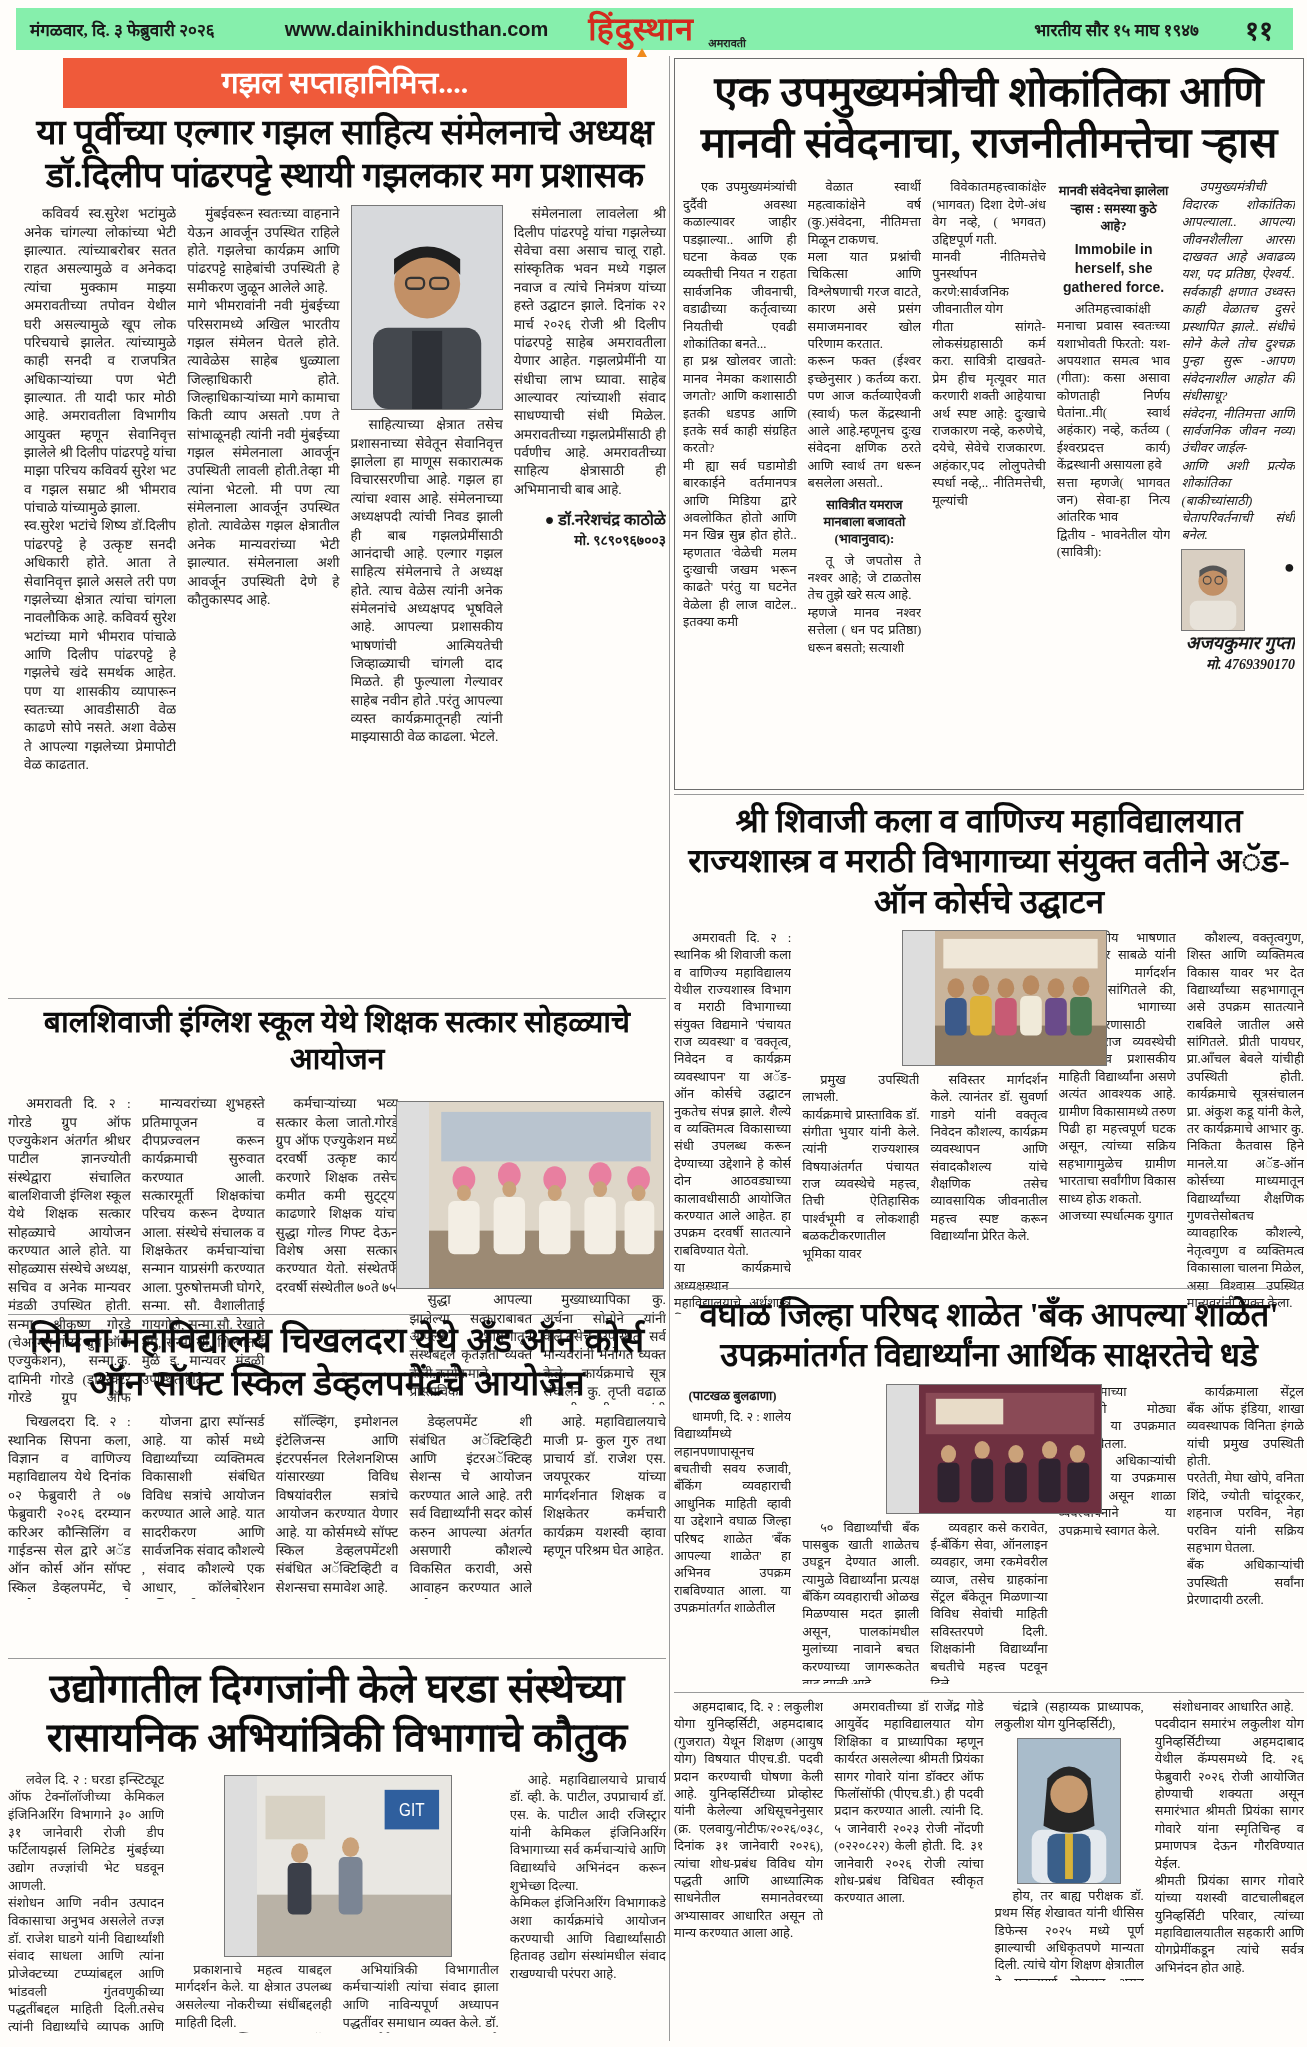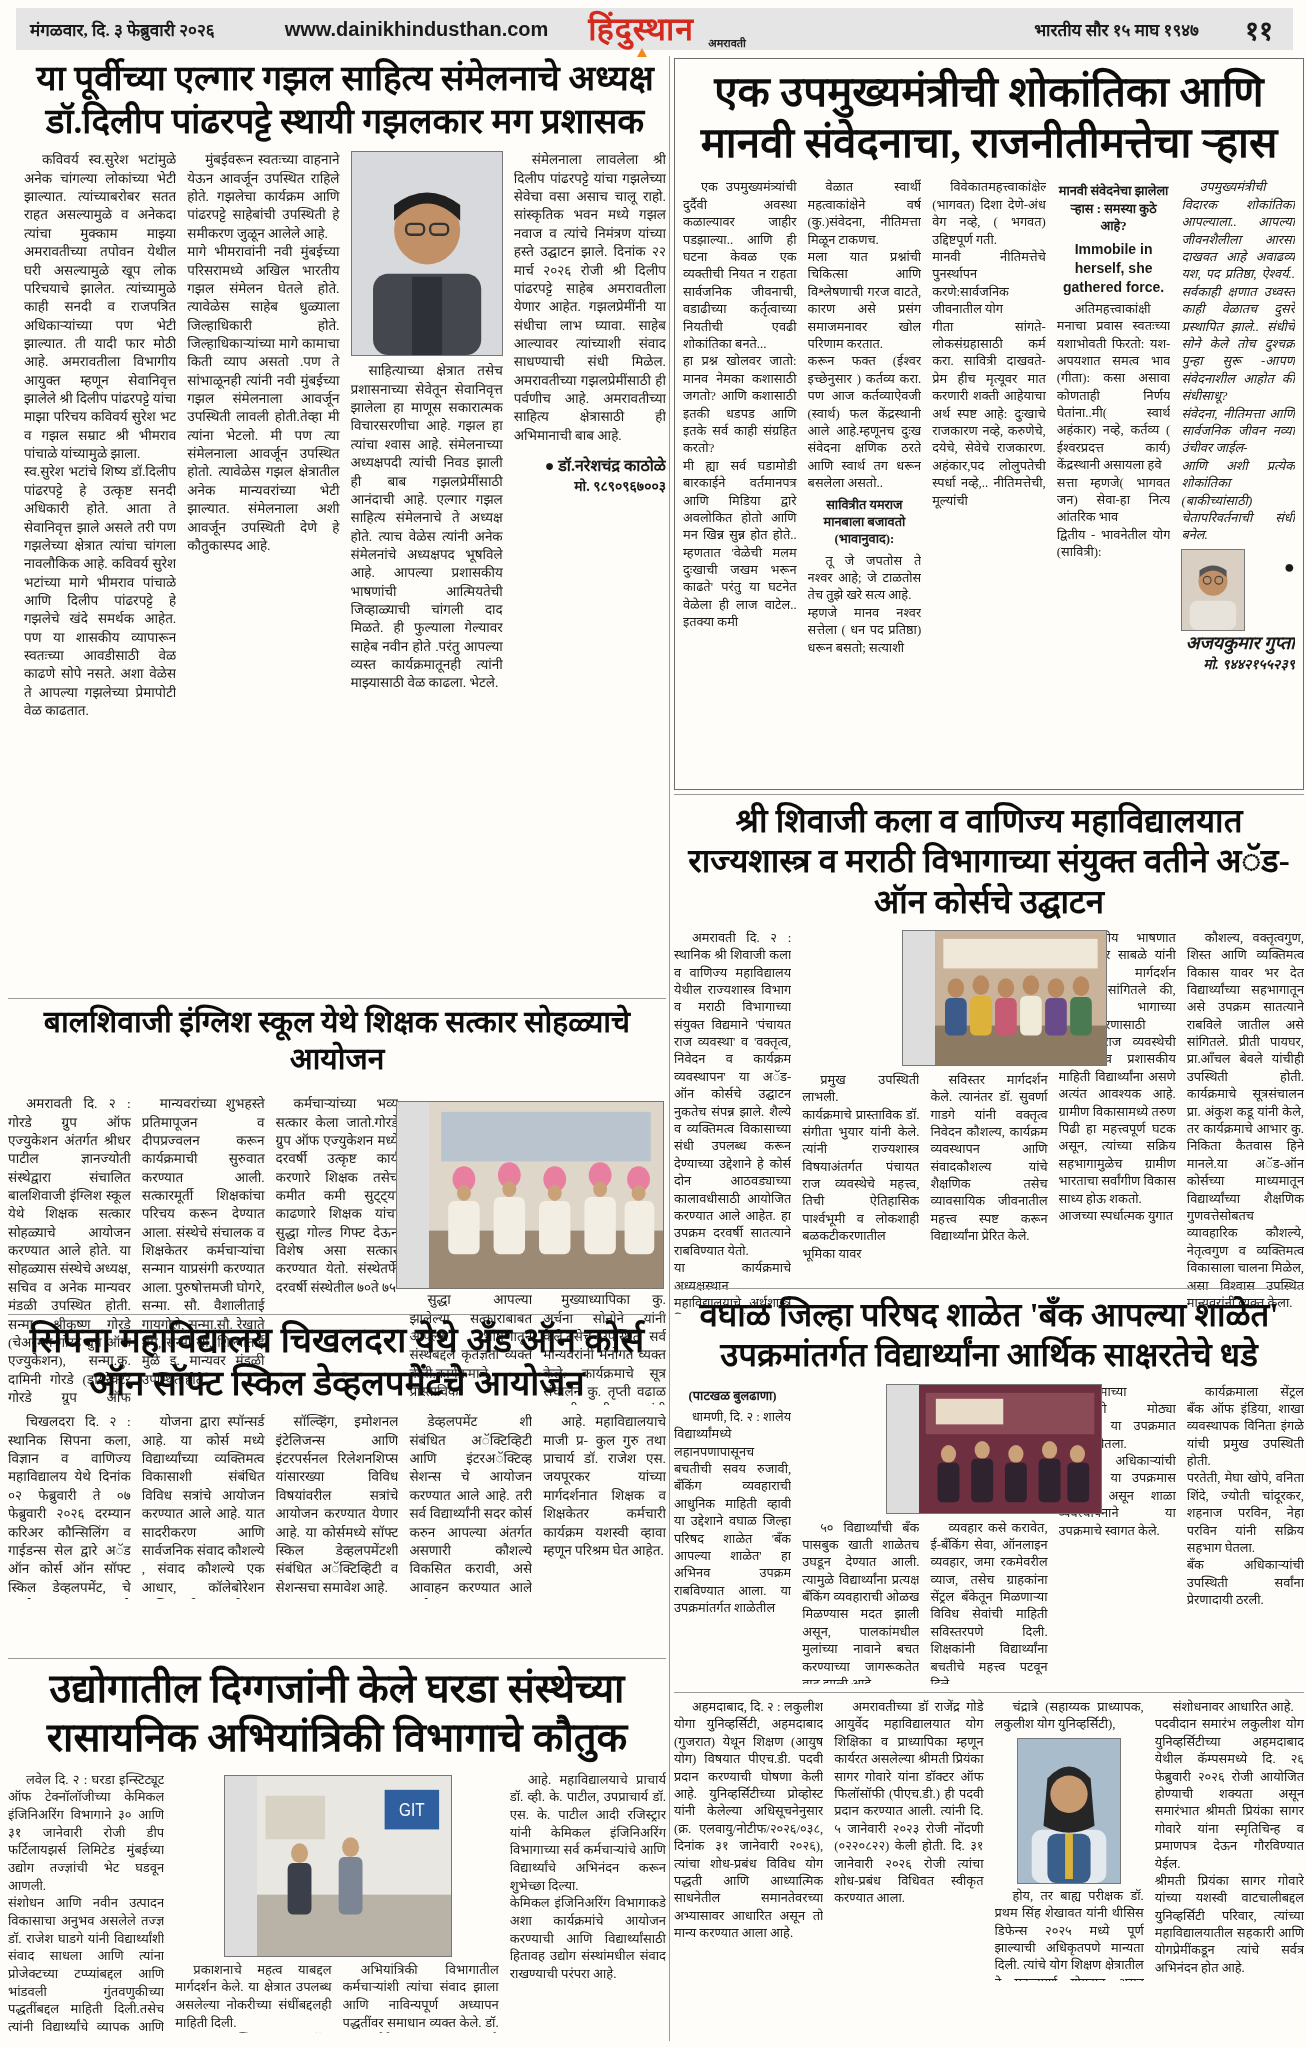--- a/index.html
+++ b/index.html
@@ -1,20 +1,20 @@
 <!DOCTYPE html>
 <html><head>
 <meta charset="utf-8">
 <style>
   * { margin:0; padding:0; box-sizing:border-box; }
   body { background:#e8e8e8; font-family:"Liberation Serif","DejaVu Serif",serif; }
   .page { position:relative; width:1307px; height:2047px; background:#fffdfa; margin:0 auto; overflow:hidden; color:#1a1a1a; }
 
   
-  .masthead { position:absolute; left:16px; top:8px; width:1277px; height:42px; background:#e5e5e5; display:flex; align-items:center; padding:0 14px; }
+  .masthead { position:absolute; left:16px; top:8px; width:1277px; height:42px; background:#86efac; display:flex; align-items:center; padding:0 14px; }
   .mh-date { font-weight:bold; font-size:17px; }
   .mh-site { font-family:"Liberation Sans",sans-serif; font-weight:bold; font-size:20px; margin-left:70px; }
   .mh-logo-wrap { position:relative; margin-left:40px; line-height:1; }
   .mh-logo { color:#d42a1e; font-weight:bold; font-size:32px; letter-spacing:1px; }
   .mh-city { position:absolute; right:-52px; bottom:-4px; font-size:11px; font-weight:bold; color:#222; }
   .flame { position:absolute; left:46%; bottom:-12px; width:0; height:0; border-left:5px solid transparent; border-right:5px solid transparent; border-bottom:9px solid #f08a1d; }
   .mh-solar { font-weight:bold; font-size:17px; margin-left:auto; }
   .mh-page { font-weight:bold; font-size:27px; margin-left:46px; margin-right:6px; }
 
   .vrule { position:absolute; left:669px; top:56px; bottom:6px; width:1px; background:#9a9a9a; }
@@ -48,20 +48,21 @@
       <span class="mh-city">अमरावती</span>
       <span class="flame"></span>
     </span>
     <span class="mh-solar">भारतीय सौर १५ माघ १९४७</span>
     <span class="mh-page">११</span>
   </div>
 
   <div class="vrule"></div>
 
   <div class="article" style="left:24px;top:58px;width:642px;height:938px;">
+    <div class="kicker">गझल सप्ताहानिमित्त....</div>
     <div class="headline" style="font-size:35px;margin-bottom:8px;">या पूर्वीच्या एल्गार गझल  साहित्य संमेलनाचे अध्यक्ष डॉ.दिलीप पांढरपट्टे स्थायी गझलकार मग प्रशासक</div>
     <div class="cols" style="height:760px;">
       <div class="col txt">कविवर्य स्व.सुरेश भटांमुळे अनेक चांगल्या लोकांच्या भेटी झाल्यात. त्यांच्याबरोबर सतत राहत असल्यामुळे व अनेकदा त्यांचा मुक्काम माझ्या अमरावतीच्या तपोवन येथील घरी असल्यामुळे खूप लोक परिचयाचे झालेत. त्यांच्यामुळे काही सनदी व राजपत्रित अधिकाऱ्यांच्या पण भेटी झाल्यात. ती यादी फार मोठी आहे. अमरावतीला विभागीय आयुक्त म्हणून सेवानिवृत्त झालेले श्री दिलीप पांढरपट्टे यांचा माझा परिचय कविवर्य सुरेश भट व गझल सम्राट श्री भीमराव पांचाळे यांच्यामुळे झाला.
 स्व.सुरेश भटांचे शिष्य डॉ.दिलीप पांढरपट्टे हे उत्कृष्ट सनदी अधिकारी होते. आता ते सेवानिवृत्त झाले असले तरी पण गझलेच्या क्षेत्रात त्यांचा चांगला नावलौकिक आहे. कविवर्य सुरेश भटांच्या मागे भीमराव पांचाळे आणि दिलीप पांढरपट्टे हे गझलेचे खंदे समर्थक आहेत. पण या शासकीय व्यापारून स्वतःच्या आवडीसाठी वेळ काढणे सोपे नसते. अशा वेळेस ते आपल्या गझलेच्या प्रेमापोटी वेळ काढतात.</div>
       <div class="col txt">मुंबईवरून स्वतःच्या वाहनाने येऊन आवर्जून उपस्थित राहिले होते. गझलेचा कार्यक्रम आणि पांढरपट्टे साहेबांची उपस्थिती हे समीकरण जुळून आलेले आहे.
 मागे भीमरावांनी नवी मुंबईच्या परिसरामध्ये अखिल भारतीय गझल संमेलन घेतले होते. त्यावेळेस साहेब धुळ्याला जिल्हाधिकारी होते. जिल्हाधिकाऱ्यांच्या मागे कामाचा किती व्याप असतो .पण ते सांभाळूनही त्यांनी नवी मुंबईच्या गझल संमेलनाला आवर्जून उपस्थिती लावली होती.तेव्हा मी त्यांना भेटलो. मी पण त्या संमेलनाला आवर्जून उपस्थित होतो. त्यावेळेस गझल क्षेत्रातील अनेक मान्यवरांच्या भेटी झाल्यात. संमेलनाला अशी आवर्जून उपस्थिती देणे हे कौतुकास्पद आहे.</div>
       <div class="col">
         <div class="photo" style="width:100%;height:205px;margin-bottom:6px;">
           <svg viewBox="0 0 100 130" preserveAspectRatio="none">
             <rect width="100" height="130" fill="#d7d9dc"></rect>
@@ -115,21 +116,21 @@
           <svg viewBox="0 0 64 82" preserveAspectRatio="none">
             <rect width="64" height="82" fill="#d9cfc2"></rect>
             <rect x="8" y="52" width="48" height="30" rx="8" fill="#e8e3da"></rect>
             <circle cx="32" cy="32" r="15" fill="#c29066"></circle>
             <path d="M18 28 q14 -14 28 0 l0 -7 q-14 -10 -28 0 z" fill="#555"></path>
             <circle cx="26" cy="31" r="4" fill="none" stroke="#444" stroke-width="1.2"></circle>
             <circle cx="38" cy="31" r="4" fill="none" stroke="#444" stroke-width="1.2"></circle>
           </svg>
         </div>
         <div class="byline" style="font-size:18px;">● अजयकुमार गुप्ता</div>
-        <div class="phone">मो. ९४४२१५५२३९</div>
+        <div class="phone">मो. 4769390170</div>
       </div>
     </div>
   </div>
 
   <div class="article tsep" style="left:674px;top:794px;width:630px;height:492px;padding-top:6px;">
     <div class="headline" style="font-size:33px;margin-bottom:8px;">श्री शिवाजी कला व वाणिज्य महाविद्यालयात राज्यशास्त्र व मराठी विभागाच्या संयुक्त वतीने अॅड-ऑन कोर्सचे उद्घाटन</div>
     <div class="cols" style="height:384px;">
       <div class="photo abs" style="left:228px;top:0;width:205px;height:136px;z-index:2;">
         <svg viewBox="0 0 205 136" preserveAspectRatio="none">
           <rect width="205" height="136" fill="#c9b49b"></rect>

